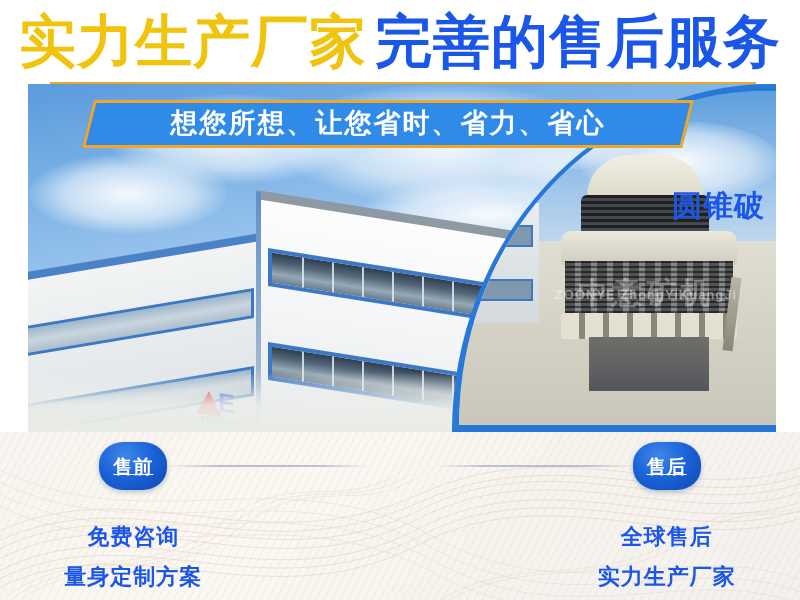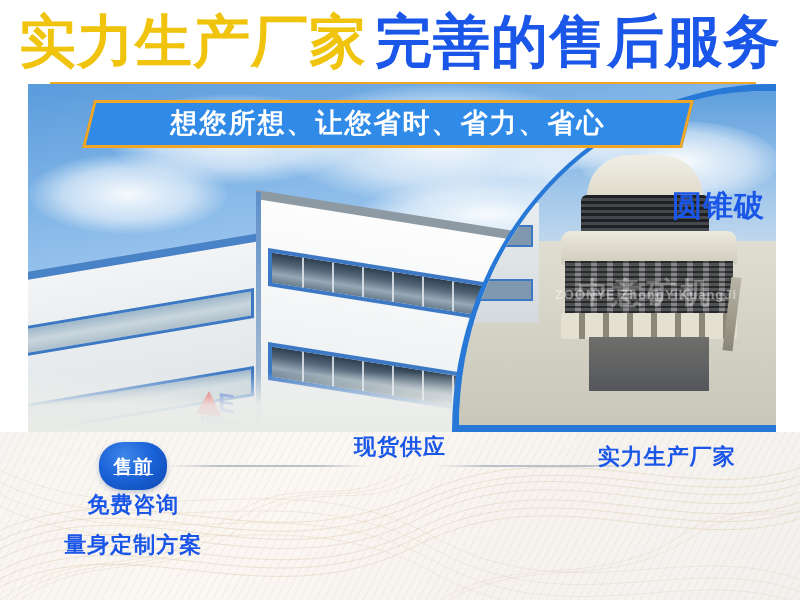--- a/index.html
+++ b/index.html
@@ -402,21 +402,21 @@
     box-shadow: 0 2px 5px rgba(30,70,140,0.30);
     text-decoration: underline;
   }
   .step-line {
     color: #1a56e8;
     font-size: 22px;
     font-weight: bold;
     letter-spacing: 1px;
     white-space: nowrap;
   }
-  .step-line1 { margin-top: 0; }
+  .step-line1 { margin-top: 32px; }
   .step-line2 { margin-top: 10px; }
 </style>
 </head>
 <body>
 
 <div id="banner">
 
   <div class="headline">
     <span class="hl-yellow">实力生产厂家</span><span class="hl-blue">完善的售后服务</span>
   </div>
@@ -536,21 +536,22 @@
     <div class="connector conn1"></div>
     <div class="connector conn2"></div>
 
     <div class="steps">
       <div class="step">
         <div class="badge">售前</div>
         <div class="step-line step-line1">免费咨询</div>
         <div class="step-line step-line2">量身定制方案</div>
       </div>
       <div class="step">
-        <div class="step-line step-line1">现货供应</div>
       </div>
       <div class="step">
+        <div class="badge">售后</div>
+        <div class="step-line step-line1">全球售后</div>
         <div class="step-line step-line2">实力生产厂家</div>
       </div>
     </div>
   </div>
 
 </div>
 
 </body></html>

